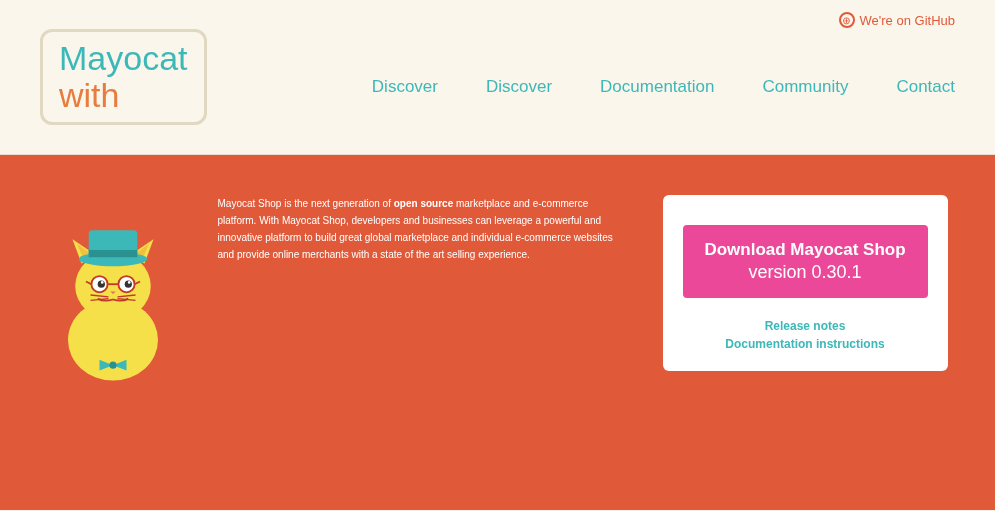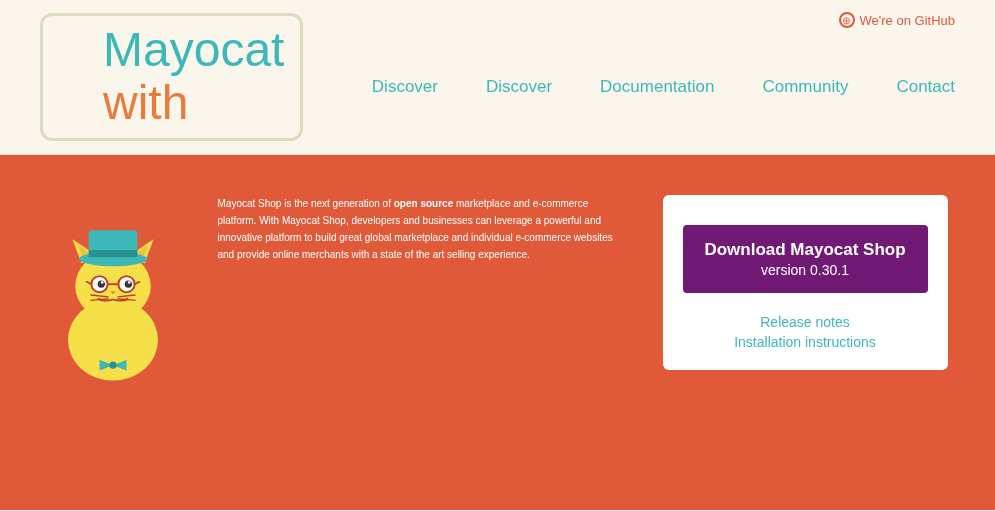--- a/index.html
+++ b/index.html
@@ -40,24 +40,23 @@
       color: #e05a3a;
     }
 
     
     .logo-area {
       display: flex;
       align-items: center;
     }
     .logo-text {
       font-family: 'Comic Sans MS', cursive, sans-serif;
-      font-size: 48px;
+      font-size: 34px;
       line-height: 1.1;
       display: block;
-      margin-left: 44px;
     }
     .logo-mayocat { color: #3cb8b8; }
     .logo-shop { color: #e87c3e; }
     .logo-wrapper {
       background: #faf6ec;
       border: 3px solid #e0d8c0;
       border-radius: 12px;
       padding: 8px 16px;
       display: inline-block;
     }
@@ -117,50 +116,51 @@
     }
     .download-card {
       background: white;
       border-radius: 6px;
       padding: 30px 20px 20px;
       width: 285px;
       flex-shrink: 0;
       text-align: center;
     }
     .download-btn {
-      background: #701a75;
+      background: #ec4899;
       color: white;
       border: none;
       border-radius: 4px;
       padding: 14px 20px;
       width: 100%;
       cursor: pointer;
       font-size: 17px;
       font-weight: bold;
       font-family: Arial, sans-serif;
       line-height: 1.3;
       margin-bottom: 5px;
     }
     .download-btn .version {
       display: block;
       font-weight: normal;
-      font-size: 14px;
+      font-size: 18px;
       text-align: center;
     }
     .card-links {
       margin-top: 16px;
       display: flex;
       flex-direction: column;
       gap: 4px;
     }
     .card-links a {
       color: #3cb8b8;
       text-decoration: none;
       font-family: Arial, sans-serif;
-      font-size: 14px;
+      font-size: 12px;
+      font-weight: bold;
     }
 
     
     .cat-svg { width: 130px; height: 180px; }
   </style>
 </head>
 <body>
 
 <header class="header">
   <a class="github-link" href="#">
@@ -237,17 +237,17 @@
       <span>Mayocat Shop is the next generation of </span><strong>open source</strong><span> marketplace and e-commerce platform. With Mayocat Shop, developers and businesses can leverage a powerful and innovative platform to build great global marketplace and individual e-commerce websites and provide online merchants with a state of the art selling experience.</span>
     </div>
 
     <div class="download-card">
       <button class="download-btn">
         <span>Download Mayocat Shop</span>
         <span class="version">version 0.30.1</span>
       </button>
       <div class="card-links">
         <a href="#">Release notes</a>
-        <a href="#">Installation instructions</a>
+        <a href="#">Documentation instructions</a>
       </div>
     </div>
   </div>
 </section>
 
 </body></html>

